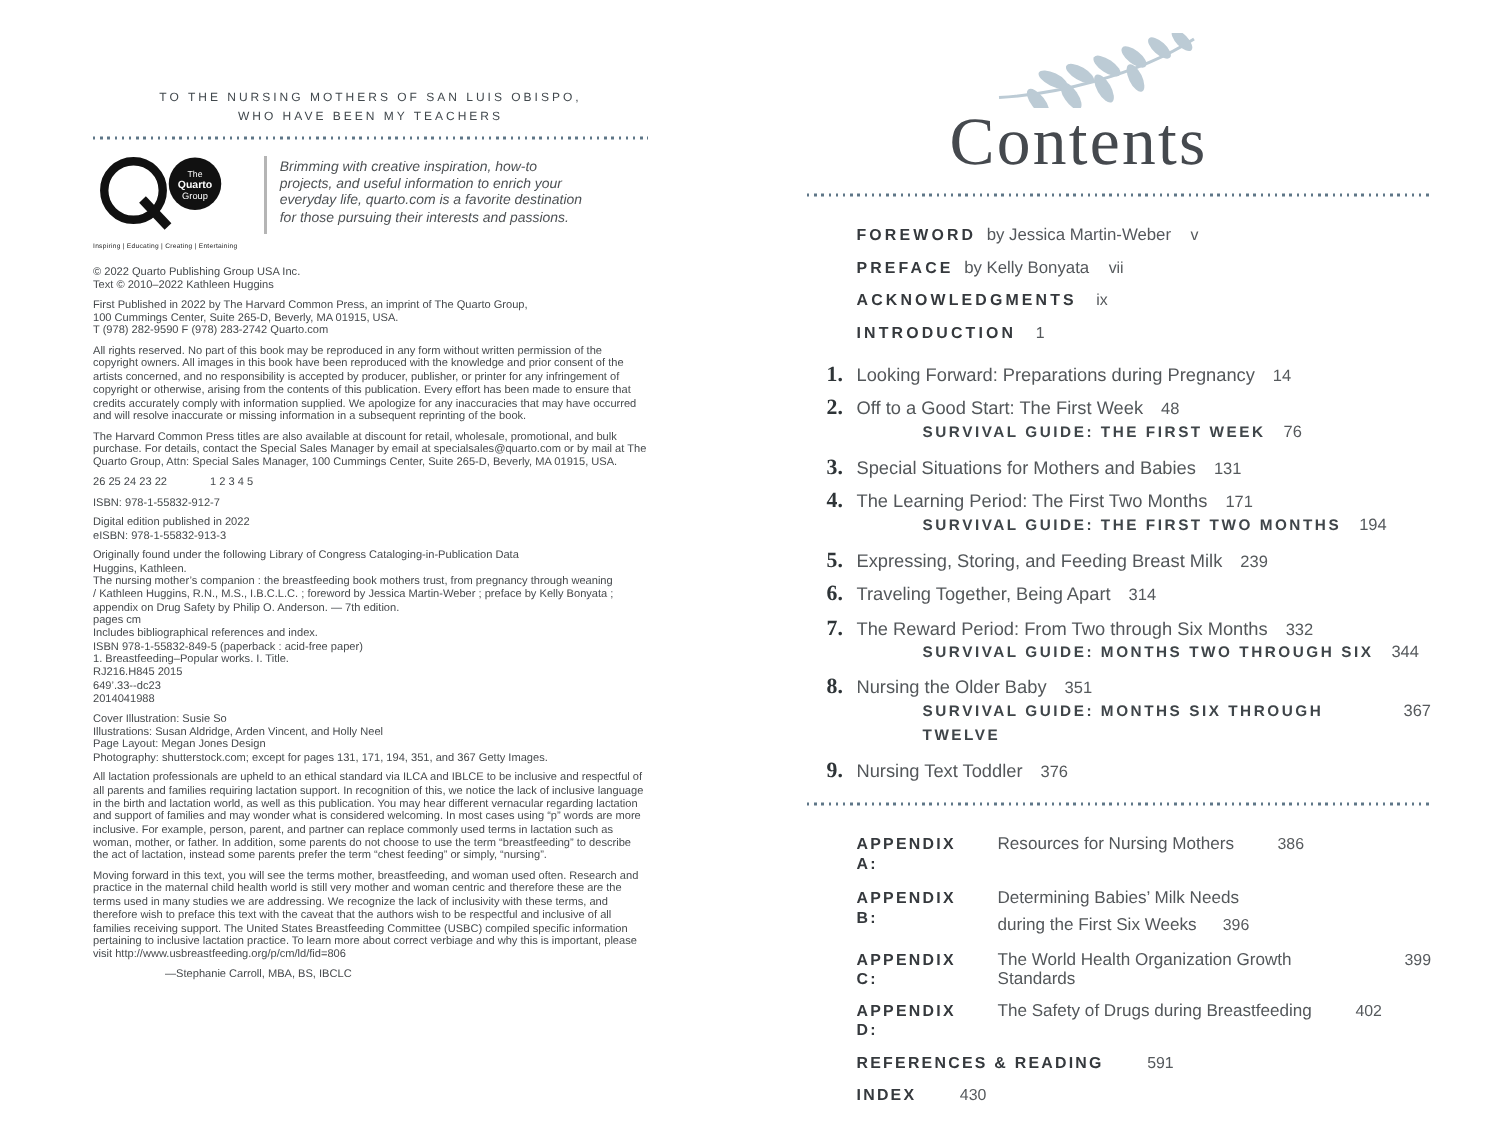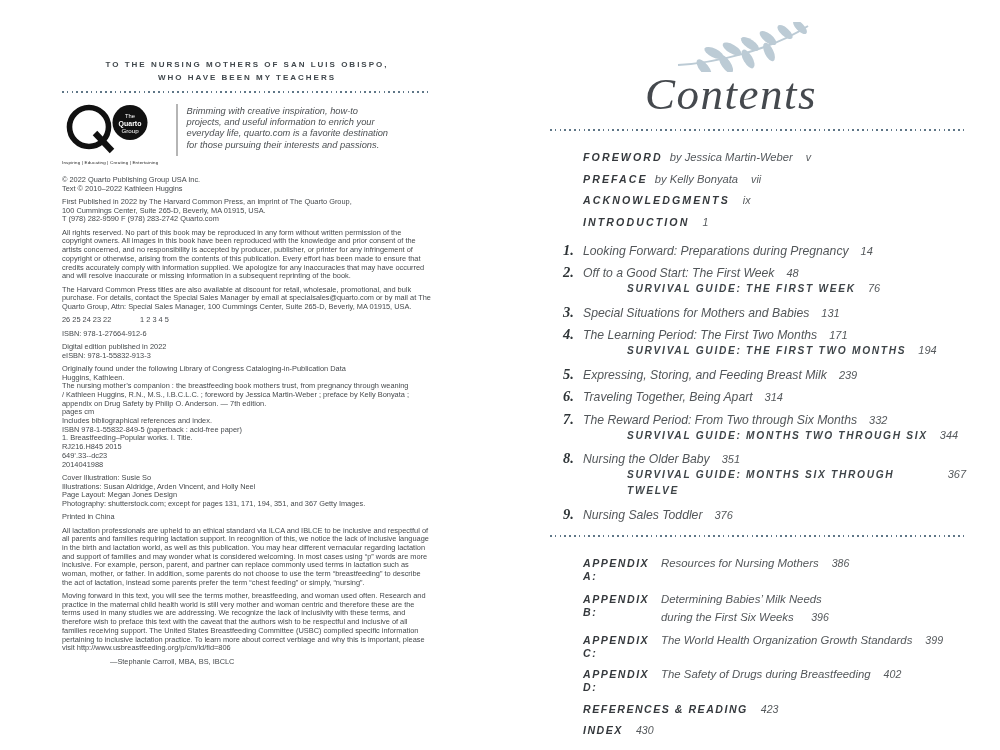--- a/index.html
+++ b/index.html
@@ -4,37 +4,37 @@
 <style>
   * { margin:0; padding:0; box-sizing:border-box; }
   html,body { width:1000px; height:750px; }
   body { font-family:"Liberation Sans", sans-serif; background:#ffffff; position:relative; overflow:hidden; }
 
   .page { position:absolute; }
 
   
   .left-page { left:62px; top:58px; width:370px; }
 
-  .dedication { text-align:center; color:#41484d; font-size:8px; letter-spacing:2px; line-height:13px; font-weight:700; }
+  .dedication { text-align:center; color:#41484d; font-size:8px; letter-spacing:2px; line-height:13px; font-weight:400; }
 
   .dotted { height:2px; background-image:repeating-linear-gradient(to right,#5e7687 0 1.6px, transparent 1.6px 4.8px); }
   .left-page .dotted { margin-top:7px; }
 
   .quarto-row { display:flex; margin-top:9px; align-items:flex-start; }
   .quarto-logo-wrap { width:112px; flex:none; }
   .quarto-tagline { font-size:4.4px; color:#1a1a1a; letter-spacing:.2px; margin-top:1px; white-space:nowrap; }
   .quarto-divider { width:1.5px; height:52px; background:#b5b5b5; margin:2px 9px 0 2px; flex:none; }
   .quarto-blurb { font-size:9.3px; line-height:11.2px; color:#4d5154; padding-top:4px; white-space:pre-line;font-style:italic; }
 
   .copyright { margin-top:11px; color:#45494c; font-size:7.4px; line-height:8.7px; }
   .para { white-space:pre-line; margin-bottom:4.6px; }
   .para:last-child { margin-bottom:0;margin-left:48px; }
 
   
-  .right-page { left:550px; top:22px; width:416px;font-style:italic; }
+  .right-page { left:538px; top:22px; width:416px; }
 
   .leaf-wrap { text-align:center; height:50px; transform:translateX(-14px); }
   .contents-title { font-family:"Liberation Serif", serif; font-weight:400; font-size:45px; line-height:44px; color:#45494e; letter-spacing:1.5px; text-align:center; transform:translateX(-27px); }
   .right-page .dotted { margin-top:13px; }
 
   .toc { padding-left:33px; }
 
   .front-matter { margin-top:20px; }
   .fm-row { display:flex; align-items:center; line-height:13px; margin-bottom:8.5px; }
   .fm-label { font-size:10.6px; font-weight:700; letter-spacing:2.1px; color:#35393d; }
@@ -45,21 +45,21 @@
   .chapter { margin-bottom:7.5px; }
   .ch-main { display:flex; align-items:baseline; line-height:14px; }
   .ch-num { font-family:"Liberation Serif", serif; font-weight:700; font-size:14.5px; color:#2e3437; width:20px; margin-left:-20px; flex:none; }
   .ch-title { font-size:12.2px; color:#53575a; }
   .ch-page { font-size:11px; color:#55595c; margin-left:12px; }
   .sg { line-height:16px; display:flex; align-items:baseline;margin-left:44px; }
   .sg-label { font-size:10.2px; font-weight:700; letter-spacing:1.7px; color:#3f4549; }
 
   .divider2 { margin-top:44px; }
   .back-matter { margin-top:20px; }
-  .bm-row { display:flex; align-items:baseline; line-height:13px; margin-bottom:8.5px; }
+  .bm-row { display:flex; align-items:baseline; line-height:13px; margin-bottom:8.5px;gap:16px; }
   .bm-label { font-size:10.6px; font-weight:700; letter-spacing:1.5px; color:#35393d; }
   .bm-label.fixed { width:78px; flex:none; }
   .bm-title { font-size:11.4px; color:#53575a; }
   .bm-line { line-height:16.5px; }
 </style>
 </head>
 <body>
 
 <div class="page left-page">
 
@@ -91,40 +91,39 @@
 
   <div class="copyright">
     <div class="para">© 2022 Quarto Publishing Group USA Inc.
 Text © 2010–2022 Kathleen Huggins</div>
     <div class="para">First Published in 2022 by The Harvard Common Press, an imprint of The Quarto Group,
 100 Cummings Center, Suite 265-D, Beverly, MA 01915, USA.
 T (978) 282-9590 F (978) 283-2742 Quarto.com</div>
     <div class="para">All rights reserved. No part of this book may be reproduced in any form without written permission of the copyright owners. All images in this book have been reproduced with the knowledge and prior consent of the artists concerned, and no responsibility is accepted by producer, publisher, or printer for any infringement of copyright or otherwise, arising from the contents of this publication. Every effort has been made to ensure that credits accurately comply with information supplied. We apologize for any inaccuracies that may have occurred and will resolve inaccurate or missing information in a subsequent reprinting of the book.</div>
     <div class="para">The Harvard Common Press titles are also available at discount for retail, wholesale, promotional, and bulk purchase. For details, contact the Special Sales Manager by email at specialsales@quarto.com or by mail at The Quarto Group, Attn: Special Sales Manager, 100 Cummings Center, Suite 265-D, Beverly, MA 01915, USA.</div>
     <div class="para">26 25 24 23 22&nbsp;&nbsp;&nbsp;&nbsp;&nbsp;&nbsp;&nbsp;&nbsp;&nbsp;&nbsp;&nbsp;&nbsp;&nbsp; 1 2 3 4 5</div>
-    <div class="para">ISBN: 978-1-27664-912-6</div>
+    <div class="para">ISBN: 978-1-55832-912-7</div>
     <div class="para">Digital edition published in 2022
 eISBN: 978-1-55832-913-3</div>
     <div class="para">Originally found under the following Library of Congress Cataloging-in-Publication Data
 Huggins, Kathleen.
 The nursing mother’s companion : the breastfeeding book mothers trust, from pregnancy through weaning
 / Kathleen Huggins, R.N., M.S., I.B.C.L.C. ; foreword by Jessica Martin-Weber ; preface by Kelly Bonyata ;
 appendix on Drug Safety by Philip O. Anderson. — 7th edition.
 pages cm
 Includes bibliographical references and index.
 ISBN 978-1-55832-849-5 (paperback : acid-free paper)
 1. Breastfeeding–Popular works. I. Title.
 RJ216.H845 2015
 649’.33--dc23
 2014041988</div>
     <div class="para">Cover Illustration: Susie So
 Illustrations: Susan Aldridge, Arden Vincent, and Holly Neel
 Page Layout: Megan Jones Design
 Photography: shutterstock.com; except for pages 131, 171, 194, 351, and 367 Getty Images.</div>
-    <div class="para">Printed in China</div>
     <div class="para">All lactation professionals are upheld to an ethical standard via ILCA and IBLCE to be inclusive and respectful of all parents and families requiring lactation support. In recognition of this, we notice the lack of inclusive language in the birth and lactation world, as well as this publication. You may hear different vernacular regarding lactation and support of families and may wonder what is considered welcoming. In most cases using “p” words are more inclusive. For example, person, parent, and partner can replace commonly used terms in lactation such as woman, mother, or father. In addition, some parents do not choose to use the term “breastfeeding” to describe the act of lactation, instead some parents prefer the term “chest feeding” or simply, “nursing”.</div>
     <div class="para">Moving forward in this text, you will see the terms mother, breastfeeding, and woman used often. Research and practice in the maternal child health world is still very mother and woman centric and therefore these are the terms used in many studies we are addressing. We recognize the lack of inclusivity with these terms, and therefore wish to preface this text with the caveat that the authors wish to be respectful and inclusive of all families receiving support. The United States Breastfeeding Committee (USBC) compiled specific information pertaining to inclusive lactation practice. To learn more about correct verbiage and why this is important, please visit http://www.usbreastfeeding.org/p/cm/ld/fid=806</div>
     <div class="para">—Stephanie Carroll, MBA, BS, IBCLC</div>
   </div>
 </div>
 
 <div class="page right-page">
 
   <div class="leaf-wrap">
     <svg width="140" height="50" viewBox="0 0 140 50">
@@ -249,21 +248,21 @@
         </div>
         <div class="sg">
           <span class="sg-label">SURVIVAL GUIDE: MONTHS SIX THROUGH TWELVE</span>
           <span class="ch-page">367</span>
         </div>
       </div>
 
       <div class="chapter">
         <div class="ch-main">
           <span class="ch-num">9.</span>
-          <span class="ch-title">Nursing Sales Toddler</span>
+          <span class="ch-title">Nursing Text Toddler</span>
           <span class="ch-page">376</span>
         </div>
       </div>
 
     </div>
   </div>
 
   <div class="dotted divider2"></div>
 
   <div class="toc">
@@ -293,21 +292,21 @@
       </div>
 
       <div class="bm-row">
         <span class="bm-label fixed">APPENDIX D:</span>
         <span class="bm-title">The Safety of Drugs during Breastfeeding</span>
         <span class="pagenum">402</span>
       </div>
 
       <div class="bm-row">
         <span class="bm-label">REFERENCES &amp; READING</span>
-        <span class="pagenum">423</span>
+        <span class="pagenum">591</span>
       </div>
 
       <div class="bm-row">
         <span class="bm-label">INDEX</span>
         <span class="pagenum">430</span>
       </div>
 
     </div>
   </div>
 </div>

